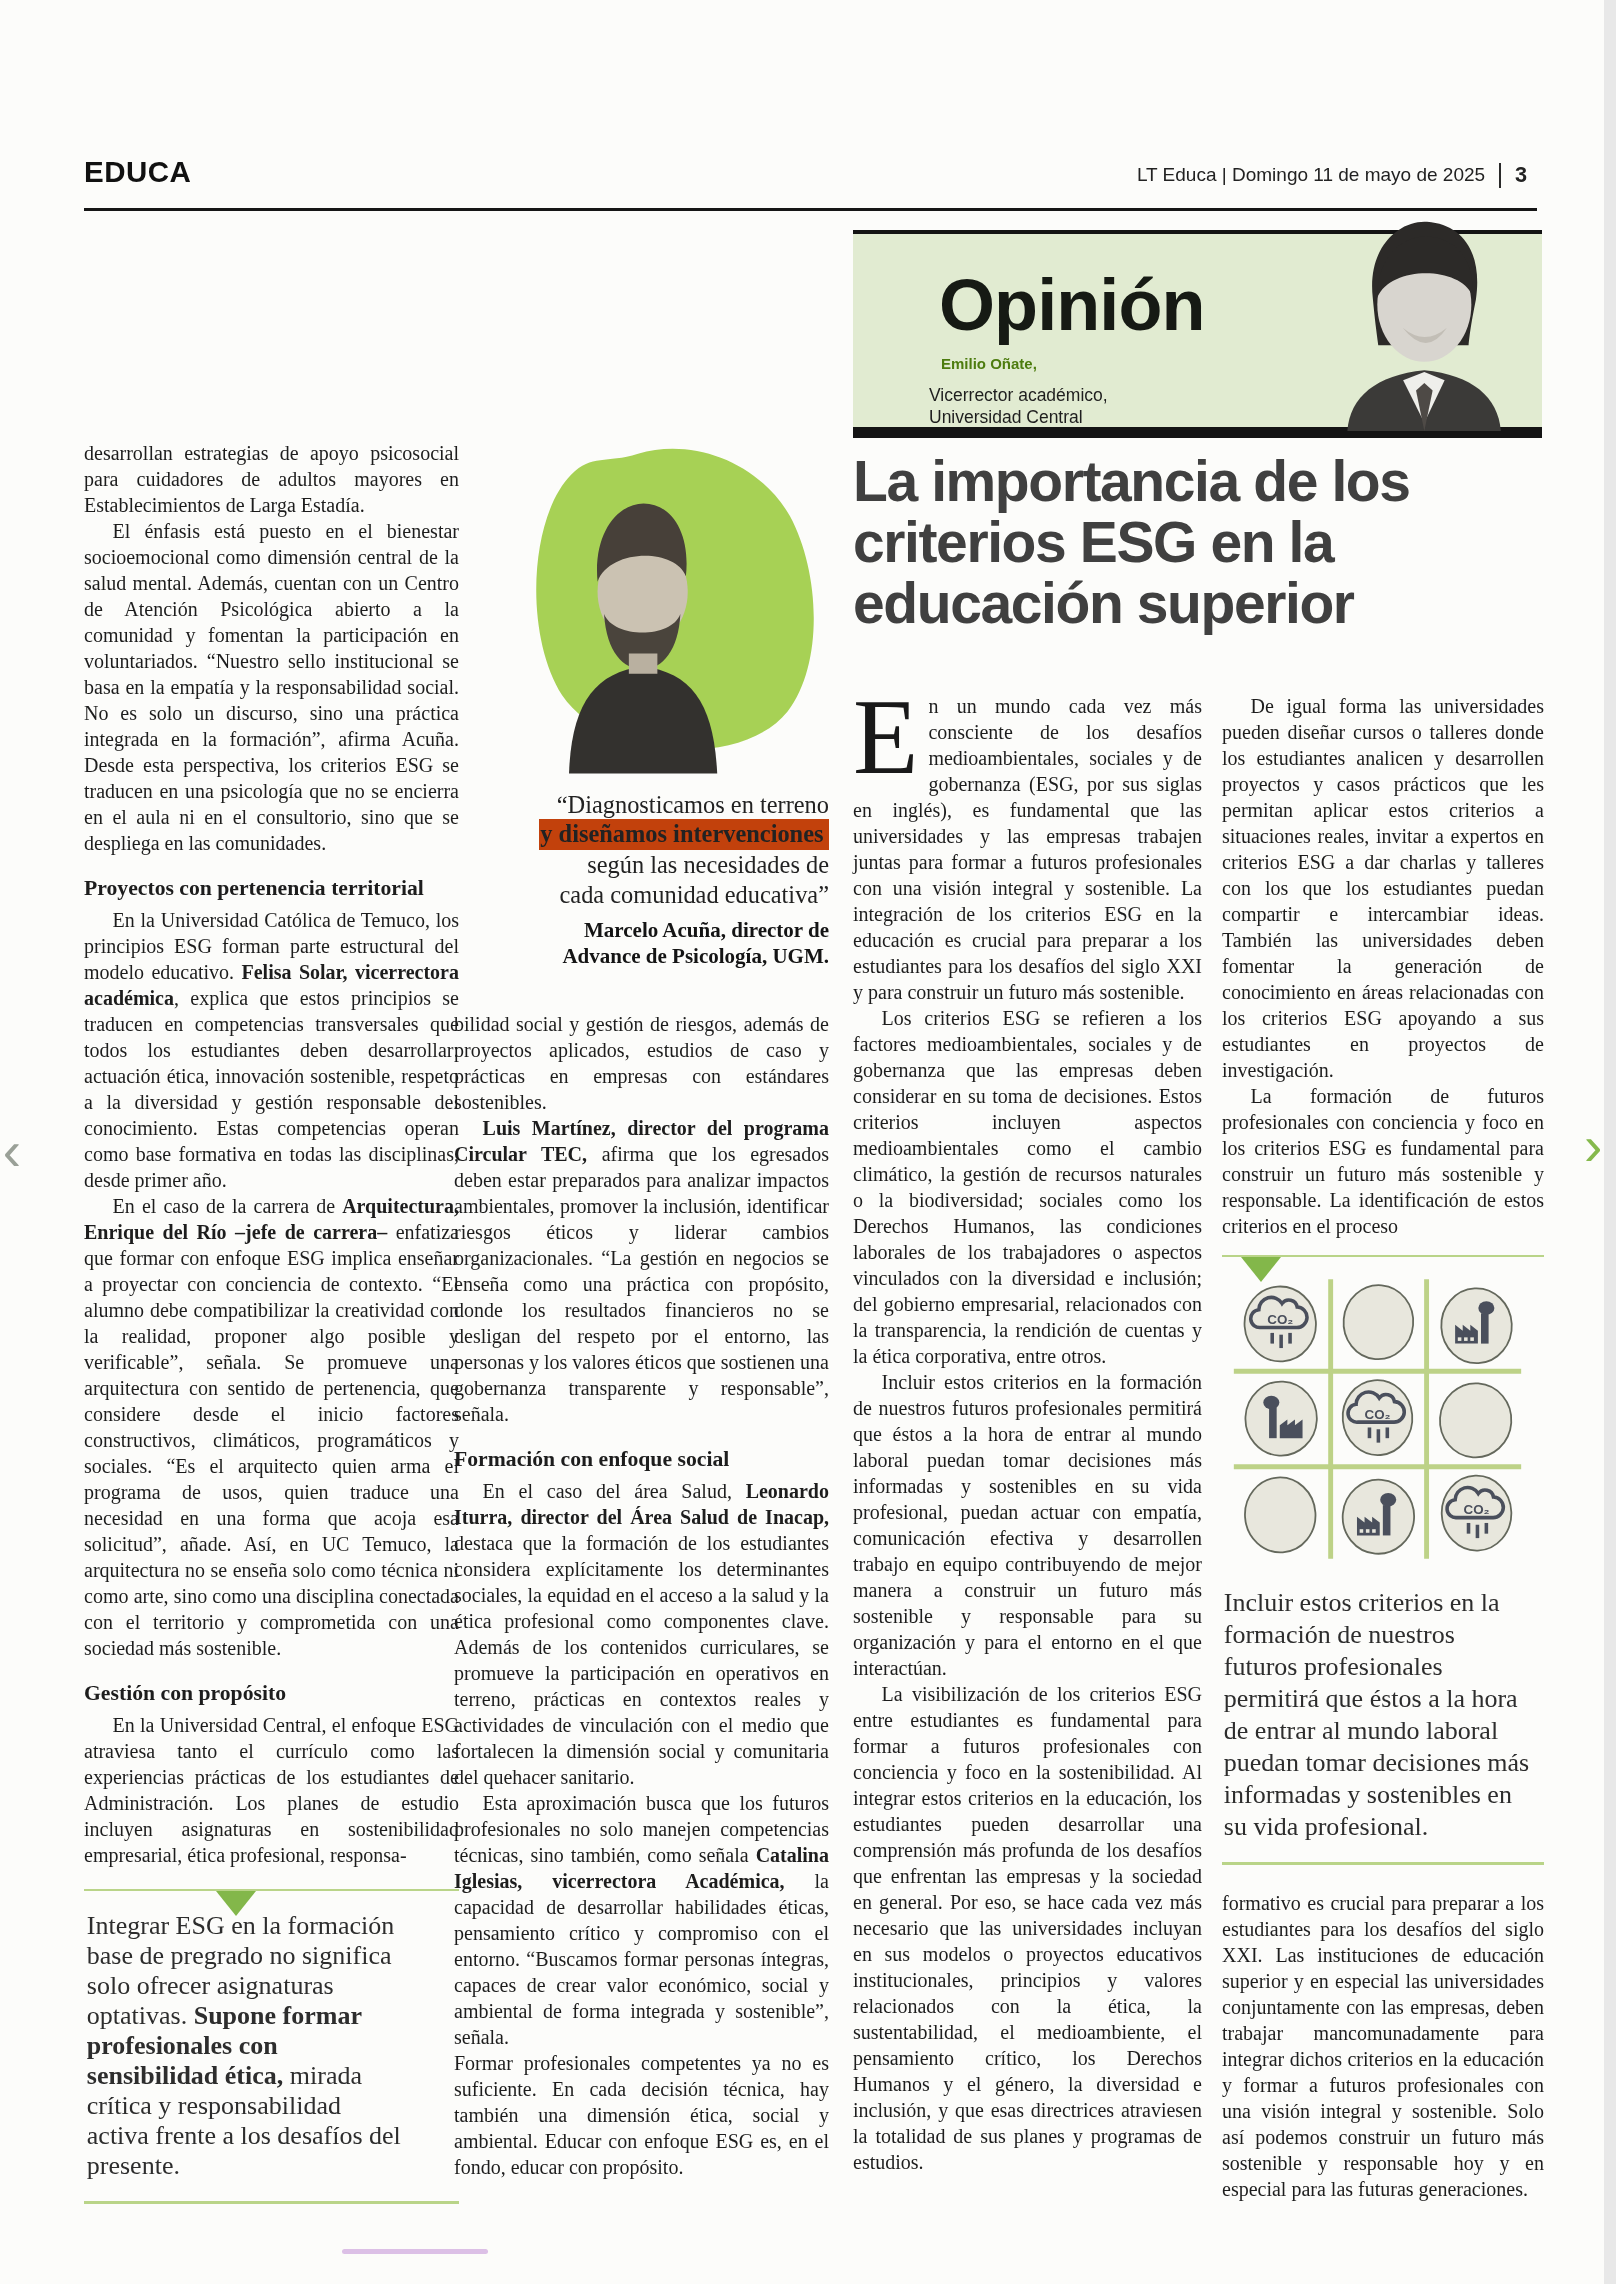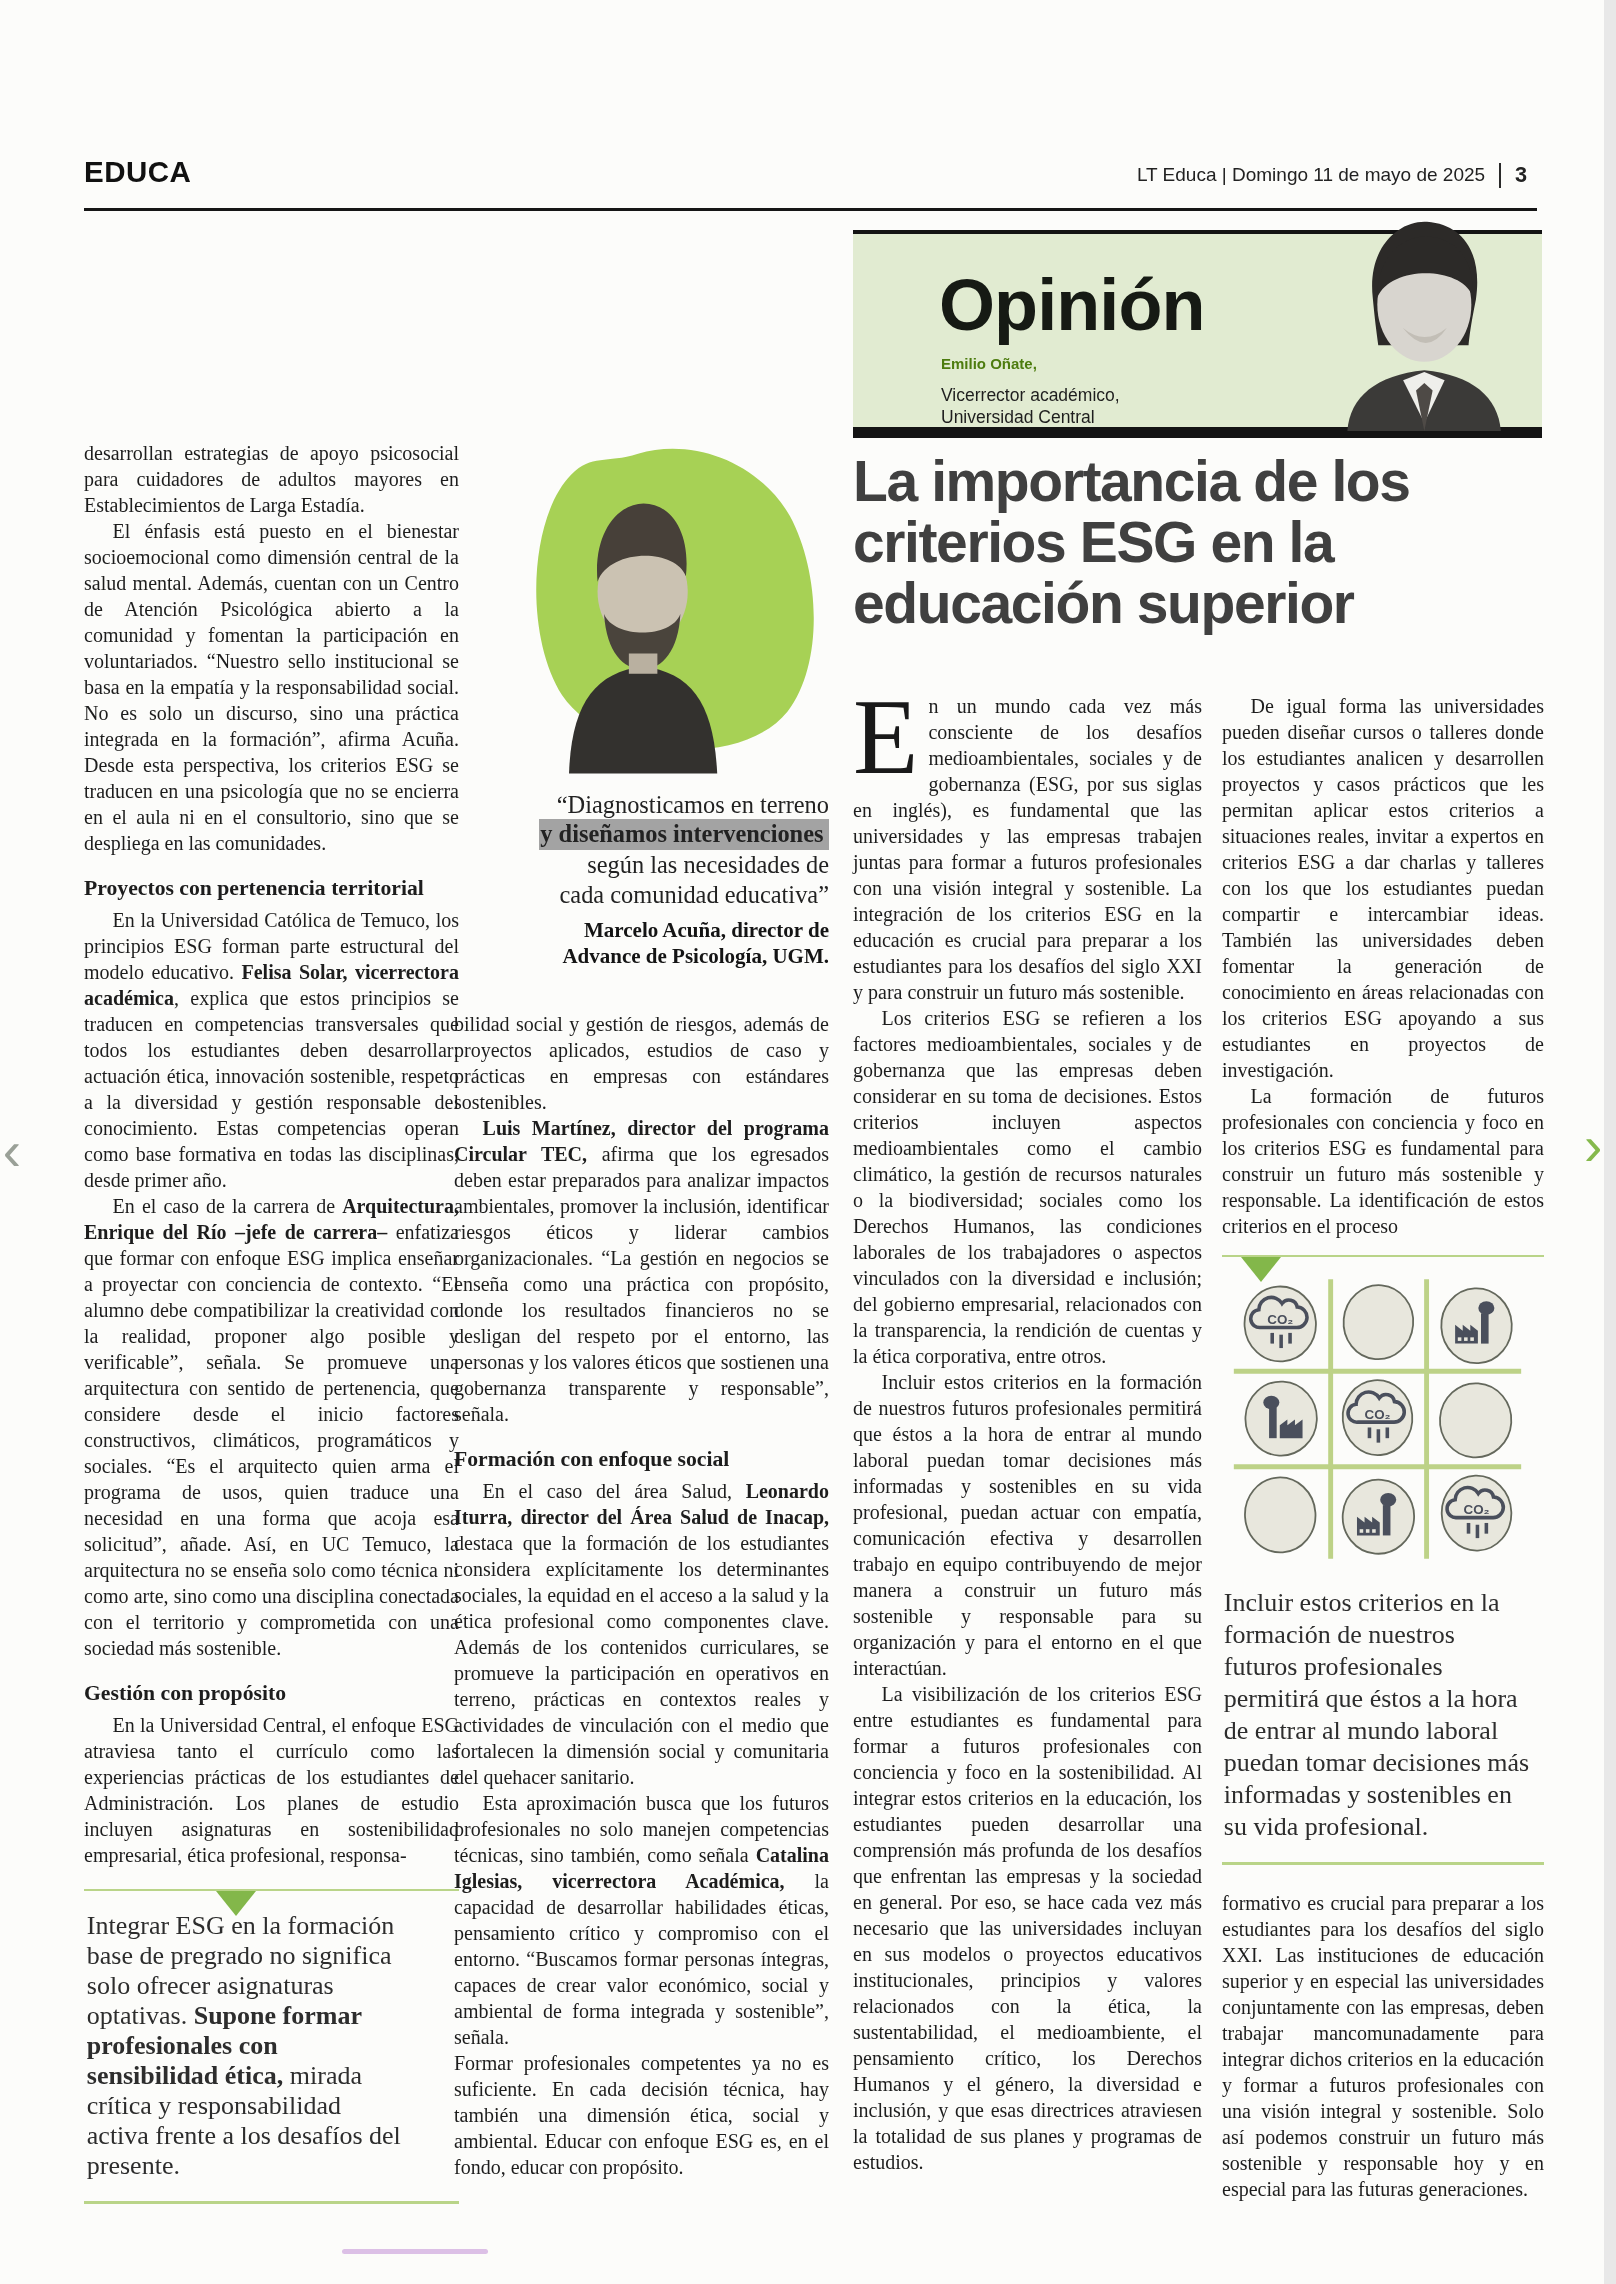--- a/index.html
+++ b/index.html
@@ -17,21 +17,21 @@
   .nav-arrow{position:absolute;font-family:"Liberation Sans",sans-serif;font-size:55px;line-height:1;cursor:pointer;}
   .nav-prev{left:2.8px;top:1124px;color:#9aa097;}
   .nav-next{right:1.8px;top:1119px;color:#85b94c;}
   
   .opinion{position:absolute;left:853px;top:230px;width:689px;height:208px;background:#e1ebd1;
            border-top:4.6px solid #141414;border-bottom:11px solid #141414;box-sizing:border-box;}
   .op-kicker{position:absolute;left:86px;top:30px;font-family:"Liberation Sans",sans-serif;
              font-weight:bold;font-size:72px;letter-spacing:-0.9px;color:#161a14;}
   .op-author{position:absolute;left:88px;top:121px;font-family:"Liberation Sans",sans-serif;
              font-weight:bold;font-size:15px;color:#4d7c0f;}
-  .op-role{position:absolute;left:88px;top:151px;font-family:"Liberation Sans",sans-serif;
+  .op-role{position:absolute;left:76px;top:151px;font-family:"Liberation Sans",sans-serif;
            font-size:17.5px;line-height:21.7px;color:#1e1e1e;}
   .op-photo{position:absolute;right:16.6px;top:-27px;width:217px;height:224px;}
   
   .headline{position:absolute;left:853px;top:451px;width:705px;font-family:"Liberation Sans",sans-serif;
             font-weight:bold;font-size:57px;line-height:61px;letter-spacing:-1.4px;color:#404040;}
   .headline span{display:block;}
   
   .col{position:absolute;text-align:justify;font-size:20px;line-height:26px;}
   .col1{left:84px;top:440px;width:375px;}
   .col2{left:454px;top:435px;width:375px;}
@@ -50,21 +50,21 @@
   .col1 .pq-rule .tri{left:132px;}
   .col4 .pq-rule .tri{left:19.3px;}
   .pq-text{font-size:26px;line-height:30px;color:#2d2d2d;text-align:left;text-indent:0;}
   .col1 .pq-top{margin-top:21px;}
   .col1 .pq-text{width:322px;margin:20px 0 20px 2.8px;}
   .col4 .pq-text{width:311px;line-height:32px;margin:16.6px 0 19.3px 1.8px;}
   
   .photo-block{position:relative;width:375px;height:339px;margin-bottom:15.7px;}
   .quote-block{font-family:Liberation Serif, serif;text-align:right;margin-bottom:42px;}
   .qline{font-size:24.4px;line-height:29.5px;color:#222;}
-  .qline .hl{display:inline-block;font-weight:bold;background:#a3a3a3;padding:0 5.5px 1.8px 1.8px;margin-left:-1.8px;}
+  .qline .hl{display:inline-block;font-weight:bold;background:#c2410c;padding:0 5.5px 1.8px 1.8px;margin-left:-1.8px;}
   .quote-attr{font-size:21px;line-height:26px;font-weight:bold;margin-top:7.4px;color:#141414;}
   
   .graphic-block{margin:16.6px 0 4.6px 8.3px;}
   
   .progress{position:absolute;left:342px;top:2249px;width:146px;height:5px;background:#dcc0e6;border-radius:2.8px;}
 </style>
 </head>
 <body>
 
 <div class="page">

